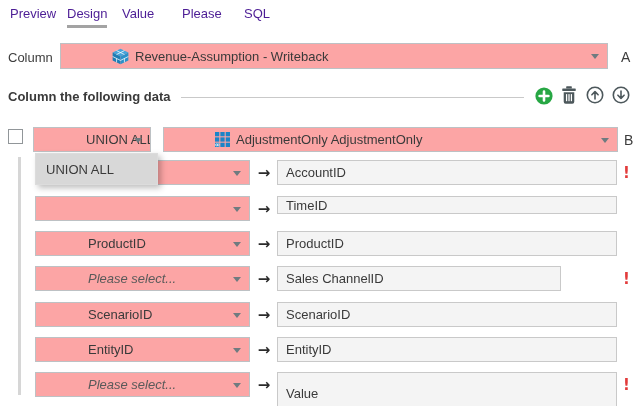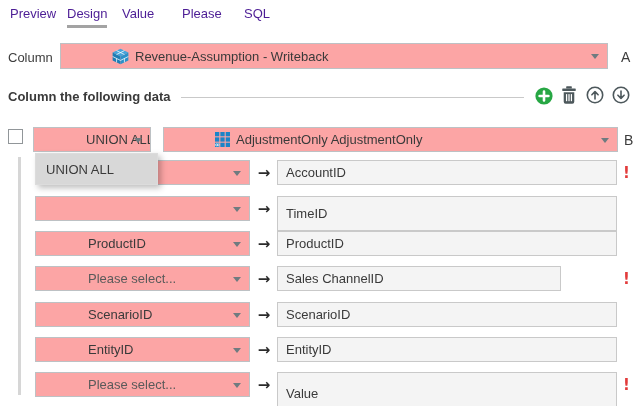--- a/index.html
+++ b/index.html
@@ -10,21 +10,21 @@
   .tab.active { color:#4c1d95; border-bottom:3px solid #a3a3a3; }
 
   .label { position:absolute; font-size:13px; color:#3d3d3d; }
   .marker { position:absolute; font-size:14px; color:#3d3d3d; }
 
   .dd { position:absolute; background:#fca5a5; border:1px solid #bdc1c4; display:flex; align-items:center; font-size:13px; color:#3a3a3a; overflow:hidden; white-space:nowrap;padding-left:44px; }
   .caret { position:absolute; right:8px; top:50%; margin-top:-2px; width:0; height:0;
            border-left:4px solid transparent; border-right:4px solid transparent; border-top:5px solid #6f7b80; }
   .dd .txt { padding-left:8px; }
   .dd .txt.with-icon { padding-left:6px; }
-  .dd.placeholder .txt { color:#5a5a5a; }
+  .dd.placeholder .txt { color:#5a5a5a;font-style:italic; }
 
   .gray-box { position:absolute; background:#f4f4f4; border:1px solid #c9c9c9; display:flex; align-items:center; font-size:13px; color:#3a3a3a; }
   .gray-box .txt { padding-left:8px; }
 
   .section-title { position:absolute; font-size:13px; font-weight:bold; color:#3a3a3a; }
   .hline { position:absolute; height:1px; background:#c9c9c9; }
   .vline { position:absolute; width:3px; background:#d6d6d6; }
 
   .icon-btn { position:absolute; cursor:pointer; line-height:0; }
 
@@ -145,21 +145,21 @@
   <div class="gray-box" style="left:277px; top:160px; width:340px; height:25px">
     <span class="txt">AccountID</span>
   </div>
   <div class="err" style="left:623px; top:164px">!</div>
 
   <div class="dd" style="left:35px; top:196px; width:215px; height:25px">
     <span class="txt"></span>
     <span class="caret"></span>
   </div>
   <div class="map-arrow" style="left:254px; top:200px">→</div>
-  <div class="gray-box" style="left:277px; top:196px; width:340px; height:35px">
+  <div class="gray-box" style="left:277px; top:196px; width:340px; height:18px">
     <span class="txt">TimeID</span>
   </div>
 
   <div class="dd" style="left:35px; top:231px; width:215px; height:25px">
     <span class="txt">ProductID</span>
     <span class="caret"></span>
   </div>
   <div class="map-arrow" style="left:254px; top:235px">→</div>
   <div class="gray-box" style="left:277px; top:231px; width:340px; height:25px">
     <span class="txt">ProductID</span>

